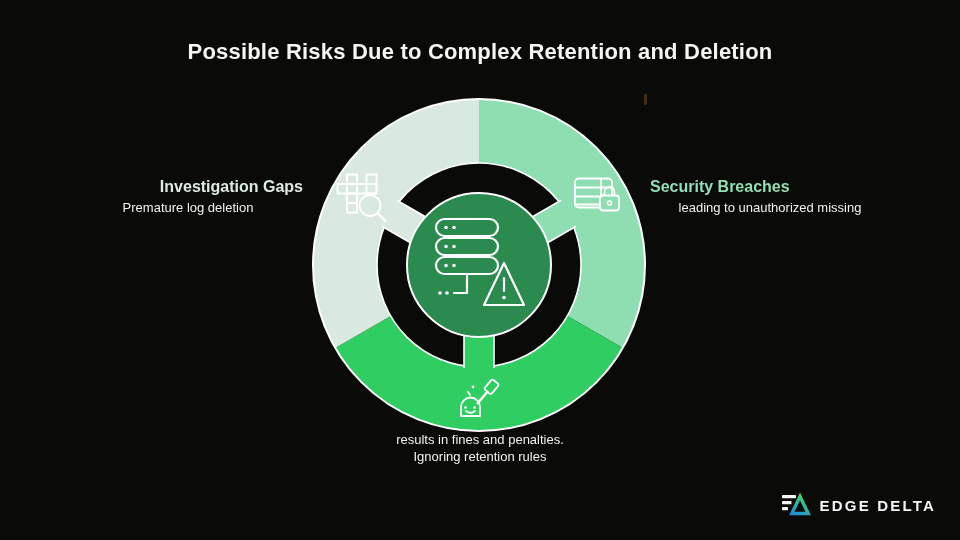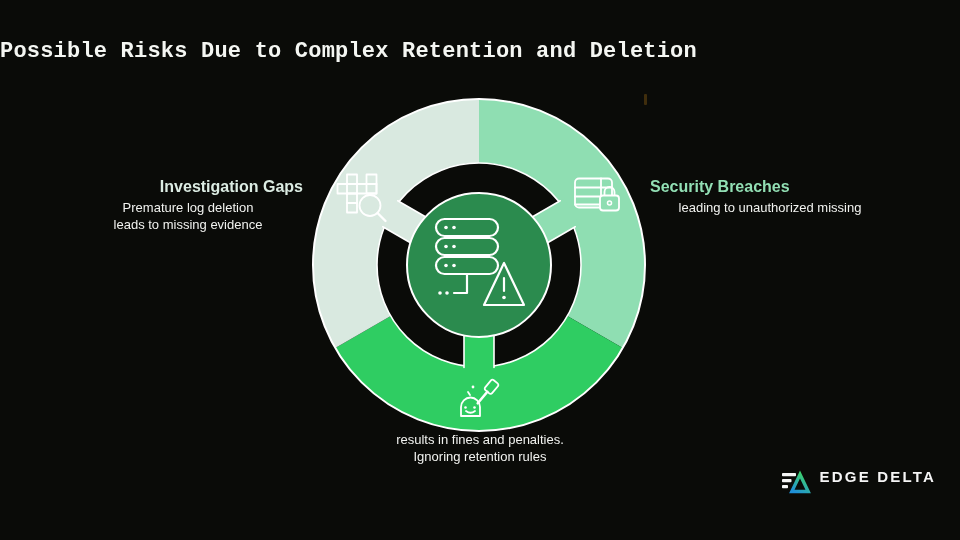--- a/index.html
+++ b/index.html
@@ -5,23 +5,23 @@
   * { margin:0; padding:0; box-sizing:border-box; }
   html,body { width:960px; height:540px; overflow:hidden; }
   body {
     position:relative;
     background:var(--bg,#0a0b08);
     font-family:"Liberation Sans", sans-serif;
     -webkit-font-smoothing:antialiased;
   }
   .title {
     position:absolute; top:39px; left:0; right:0;
-    text-align:left;
+    text-align:center;
     color:var(--title-text,#f4f6f2);
-    font-size:22px; font-weight:700; letter-spacing:.2px;font-family:Liberation Mono, monospace;
+    font-size:22px; font-weight:700; letter-spacing:.2px;
   }
   .donut-wrap { position:absolute; left:289px; top:75px; width:380px; height:380px; }
   .f-light  { fill:var(--seg-light,#d9e9e0); }
   .f-mid    { fill:var(--seg-mid,#8fdeb2); }
   .f-bright { fill:var(--seg-bright,#2fcd62); }
   .f-center { fill:var(--center-green,#2b8b4e); }
   .ring-line { fill:none; stroke:var(--white-line,#fff); }
   .spoke-edge { stroke:var(--white-line,#fff); stroke-width:1.6; stroke-linecap:round; }
   .icon { stroke:var(--white-line,#fff); fill:none; stroke-linecap:round; stroke-linejoin:round; }
   .icon .fill-dot { fill:var(--white-line,#fff); stroke:none; }
@@ -29,21 +29,21 @@
   .label { position:absolute; }
   .label h3 { font-size:16px; font-weight:700; line-height:20px; margin-bottom:3px; }
   .label p  { font-size:13px; line-height:16.5px; color:var(--body-text,#f1f2ef);text-align:center; }
   .label-left  { top:177px; right:657px; text-align:right; width:230px; }
   .label-left h3 { color:var(--head-left,#dcece3); }
   .label-right { top:177px; left:650px; text-align:left; width:240px; }
   .label-right h3 { color:var(--head-right,#92dfb4); }
   .label-bottom { top:432px; left:0; right:0; text-align:center; }
   .label-bottom h3 { color:var(--head-bottom,#2fd263); }
 
-  .logo { position:absolute; top:468px; right:24px; display:flex; gap:9px; }
+  .logo { position:absolute; top:490px; right:24px; display:flex; align-items:center; gap:9px; }
   .logo-text { color:var(--logo-text,#f5f5f5); font-size:15px; font-weight:700; letter-spacing:2.2px; }
   .logo stop.g-top { stop-color:var(--logo-green,#3dd16c); }
   .logo stop.g-bot { stop-color:var(--logo-blue,#1f90d8); }
   .logo .bar { fill:var(--logo-text,#f5f5f5); }
 
   .artifact { position:absolute; left:644px; top:94px; width:3px; height:11px;
     background:#6b4a10; opacity:.55; border-radius:1px; }
 </style>
 </head>
 <body>
@@ -130,21 +130,20 @@
       </g>
       <line x1="-11" y1="-8" x2="-9" y2="-5"></line>
       <circle class="fill-dot" cx="-6" cy="-13" r="1.4"></circle>
     </g>
   </svg>
 </div>
 
 <div class="label label-left">
   <h3>Investigation Gaps</h3>
   <p>Premature log deletion</p>
-  <p>leads to missing evidence</p>
 </div>
 
 <div class="label label-right">
   <h3>Security Breaches</h3>
   <p>leading to unauthorized missing</p>
 </div>
 
 <div class="label label-bottom">
   <p>results in fines and penalties.</p>
   <p>Ignoring retention rules</p>

